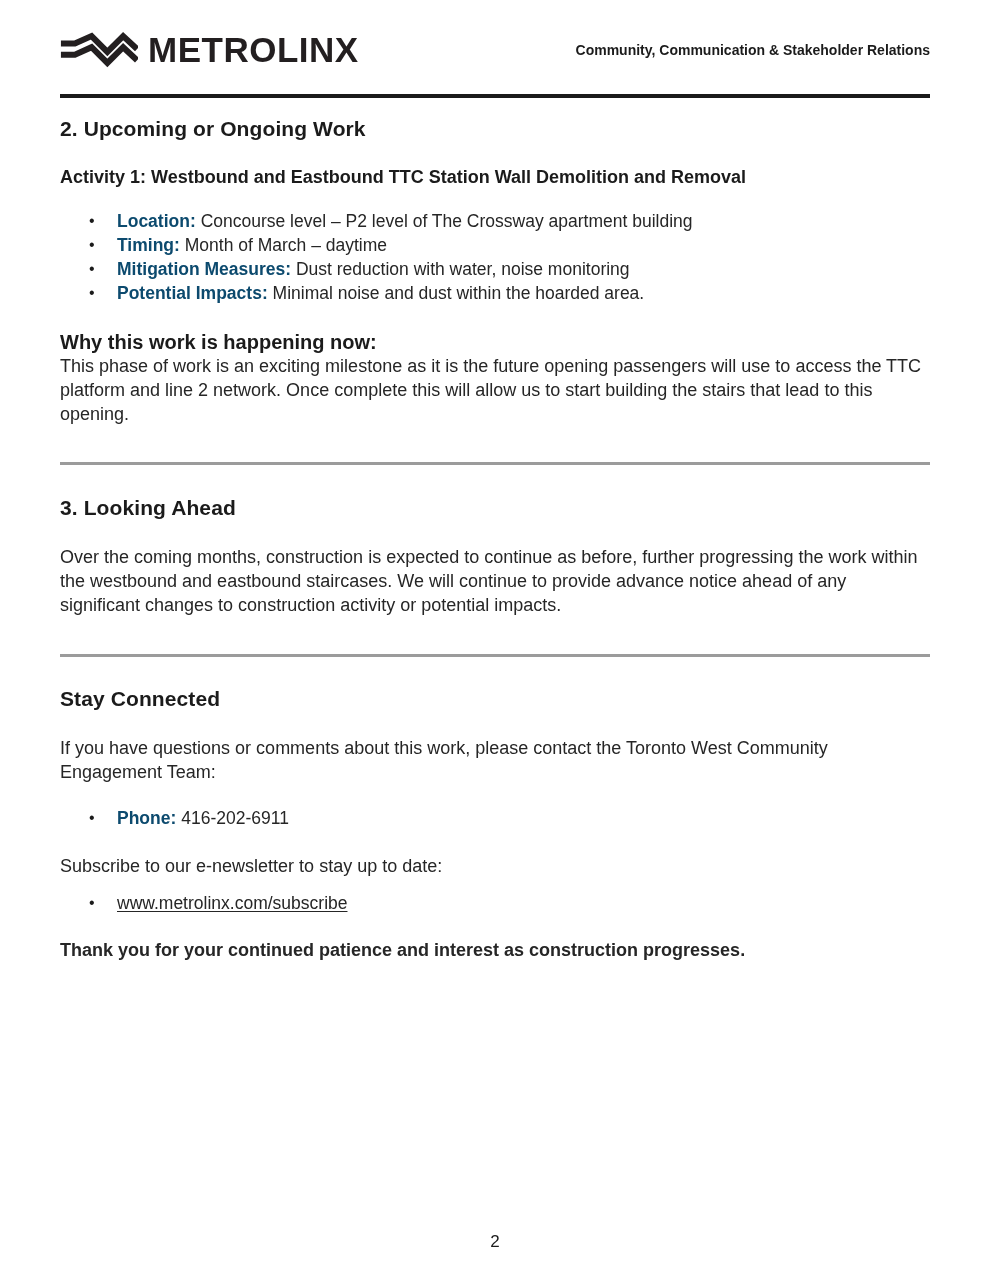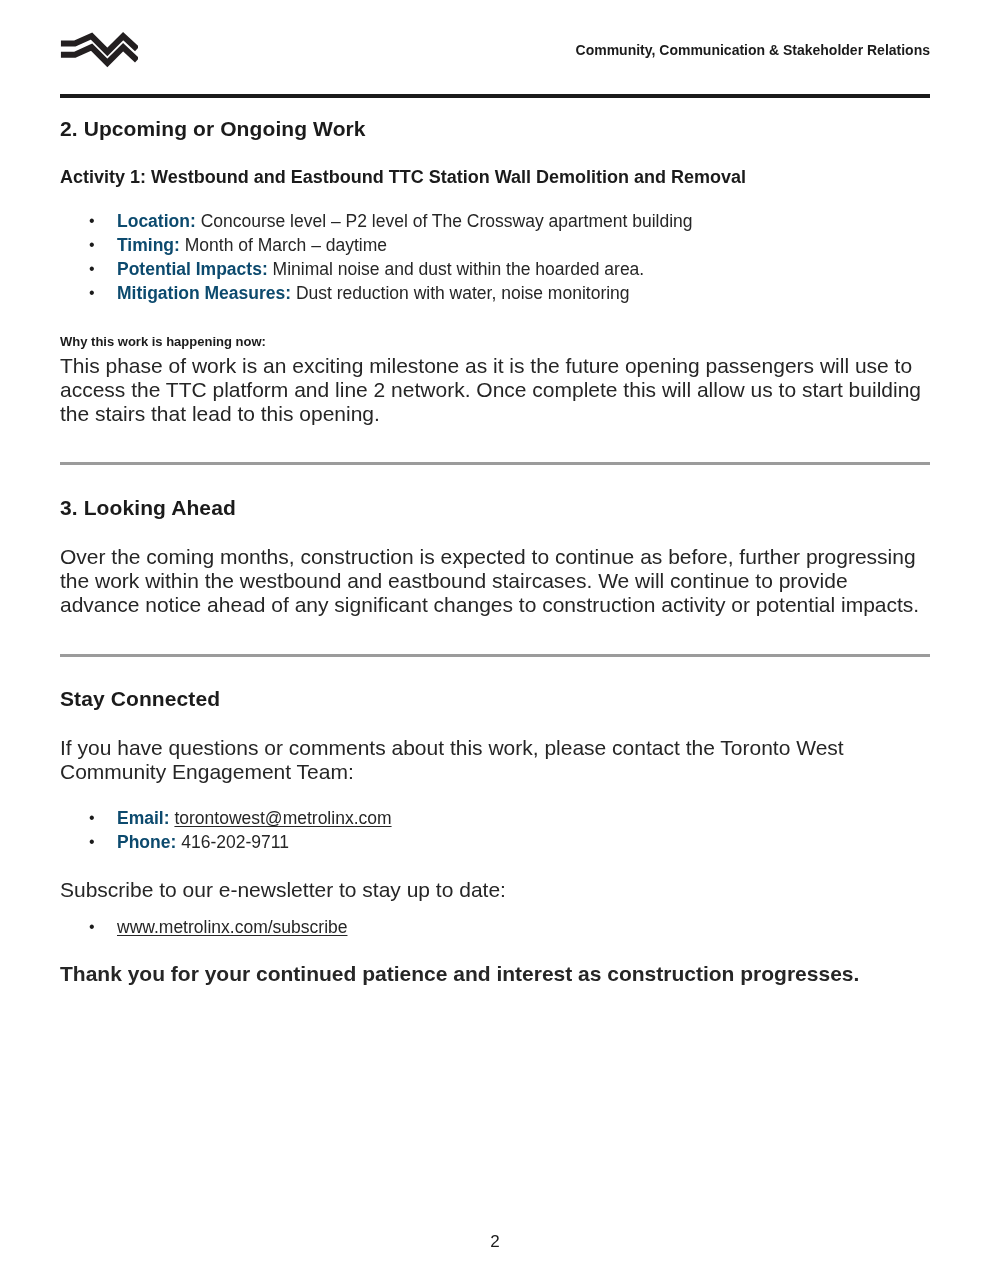--- a/index.html
+++ b/index.html
@@ -58,21 +58,21 @@
     letter-spacing: 0.1px;
   }
   .h-upcoming { margin-top: 19px; }
   .activity-heading {
     margin-top: 26px;
     font-size: 18px;
     font-weight: 700;
     color: #1b1b1b;
   }
   .body-text {
-    font-size: 21px;
+    font-size: 18px;
     line-height: 24px;
     color: #262626;
   }
   ul.bullets {
     list-style: none;
     margin-top: 21px;
     padding-left: 57px;
   }
   ul.bullets li {
     position: relative;
@@ -84,21 +84,21 @@
     content: "•";
     position: absolute;
     left: -28px;
     top: 0;
     font-size: 16px;
     color: #1b1b1b;
   }
   .b-label { font-weight: 700; color: #0c4a6e; }
   .why-block { margin-top: 25px; max-width: 880px; }
   .why-heading {
-    font-size: 13px;
+    font-size: 20px;
     line-height: 24px;
     font-weight: 700;
     color: #1b1b1b;
   }
   .para { max-width: 880px; }
   .rule-after-why { margin-top: 36px; }
   .h-looking { margin-top: 31px; }
   .looking-para { margin-top: 25px; }
   .rule-after-looking { margin-top: 37px; }
   .h-stay { margin-top: 30px; }
@@ -128,46 +128,47 @@
 <div class="content">
 
   <div class="header">
     <div class="logo">
       <span>
         <svg class="logo-mark" width="78" height="40" viewBox="0 0 84 36" fill="none" xmlns="http://www.w3.org/2000/svg">
           <polyline points="1,11 16,11 34,3 51,20 68,3 83,17" stroke="#231f20" stroke-width="6.5" fill="none"></polyline>
           <polyline points="1,23 16,23 34,15 51,32 68,15 83,29" stroke="#231f20" stroke-width="6.5" fill="none"></polyline>
         </svg>
       </span>
+      <span class="logo-word">METROLINX</span>
     </div>
     <div class="dept">Community, Communication &amp; Stakeholder Relations</div>
   </div>
 
   <hr class="rule-black">
 
   <h1 class="section-heading h-upcoming">2. Upcoming or Ongoing Work</h1>
 
   <h2 class="activity-heading">Activity 1: Westbound and Eastbound TTC Station Wall Demolition and Removal</h2>
 
   <ul class="bullets">
     <li>
       <span class="b-label">Location:</span>
       <span>Concourse level – P2 level of The Crossway apartment building</span>
     </li>
     <li>
       <span class="b-label">Timing:</span>
       <span>Month of March – daytime</span>
     </li>
     <li>
+      <span class="b-label">Mitigation Measures:</span>
+      <span>Dust reduction with water, noise monitoring</span>
+    </li>
+    <li>
       <span class="b-label">Potential Impacts:</span>
       <span>Minimal noise and dust within the hoarded area.</span>
-    </li>
-    <li>
-      <span class="b-label">Mitigation Measures:</span>
-      <span>Dust reduction with water, noise monitoring</span>
     </li>
   </ul>
 
   <div class="why-block">
     <div class="why-heading">Why this work is happening now:</div>
     <div class="body-text para">This phase of work is an exciting milestone as it is the future opening passengers will use to access the TTC platform and line 2 network. Once complete this will allow us to start building the stairs that lead to this opening.</div>
   </div>
 
   <hr class="rule-gray rule-after-why">
 
@@ -176,26 +177,22 @@
   <div class="body-text para looking-para">Over the coming months, construction is expected to continue as before, further progressing the work within the westbound and eastbound staircases. We will continue to provide advance notice ahead of any significant changes to construction activity or potential impacts.</div>
 
   <hr class="rule-gray rule-after-looking">
 
   <h1 class="section-heading h-stay">Stay Connected</h1>
 
   <div class="body-text para stay-intro">If you have questions or comments about this work, please contact the Toronto West Community Engagement Team:</div>
 
   <ul class="bullets contacts">
     <li>
-      <span class="b-label">Email:</span>
-      <a class="doc-link" href="#">torontowest@metrolinx.com</a>
-    </li>
-    <li>
       <span class="b-label">Phone:</span>
-      <span>416-202-9711</span>
+      <span>416-202-6911</span>
     </li>
   </ul>
 
   <div class="body-text para subscribe-line">Subscribe to our e-newsletter to stay up to date:</div>
 
   <ul class="bullets subscribe-list">
     <li>
       <a class="doc-link" href="#">www.metrolinx.com/subscribe</a>
     </li>
   </ul>

